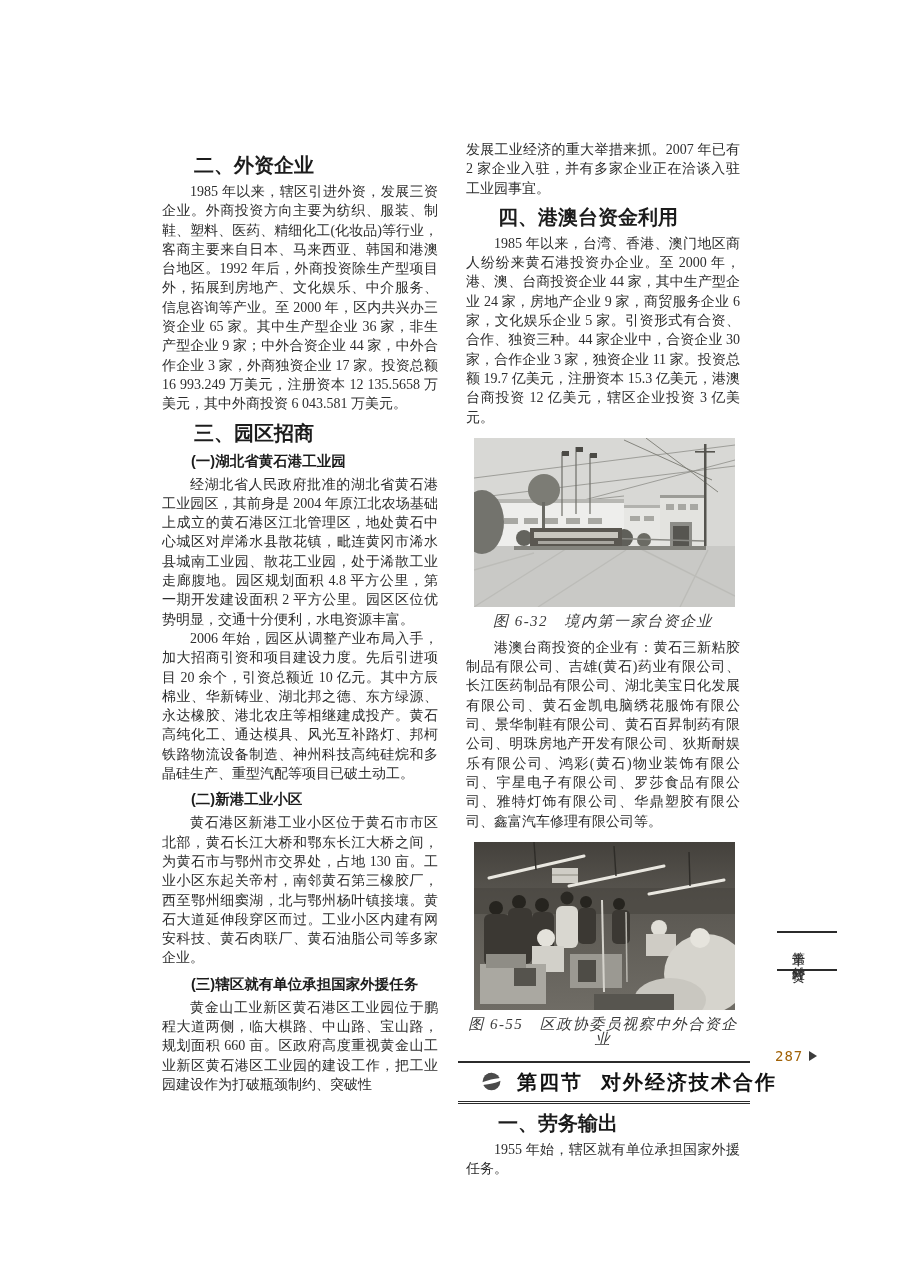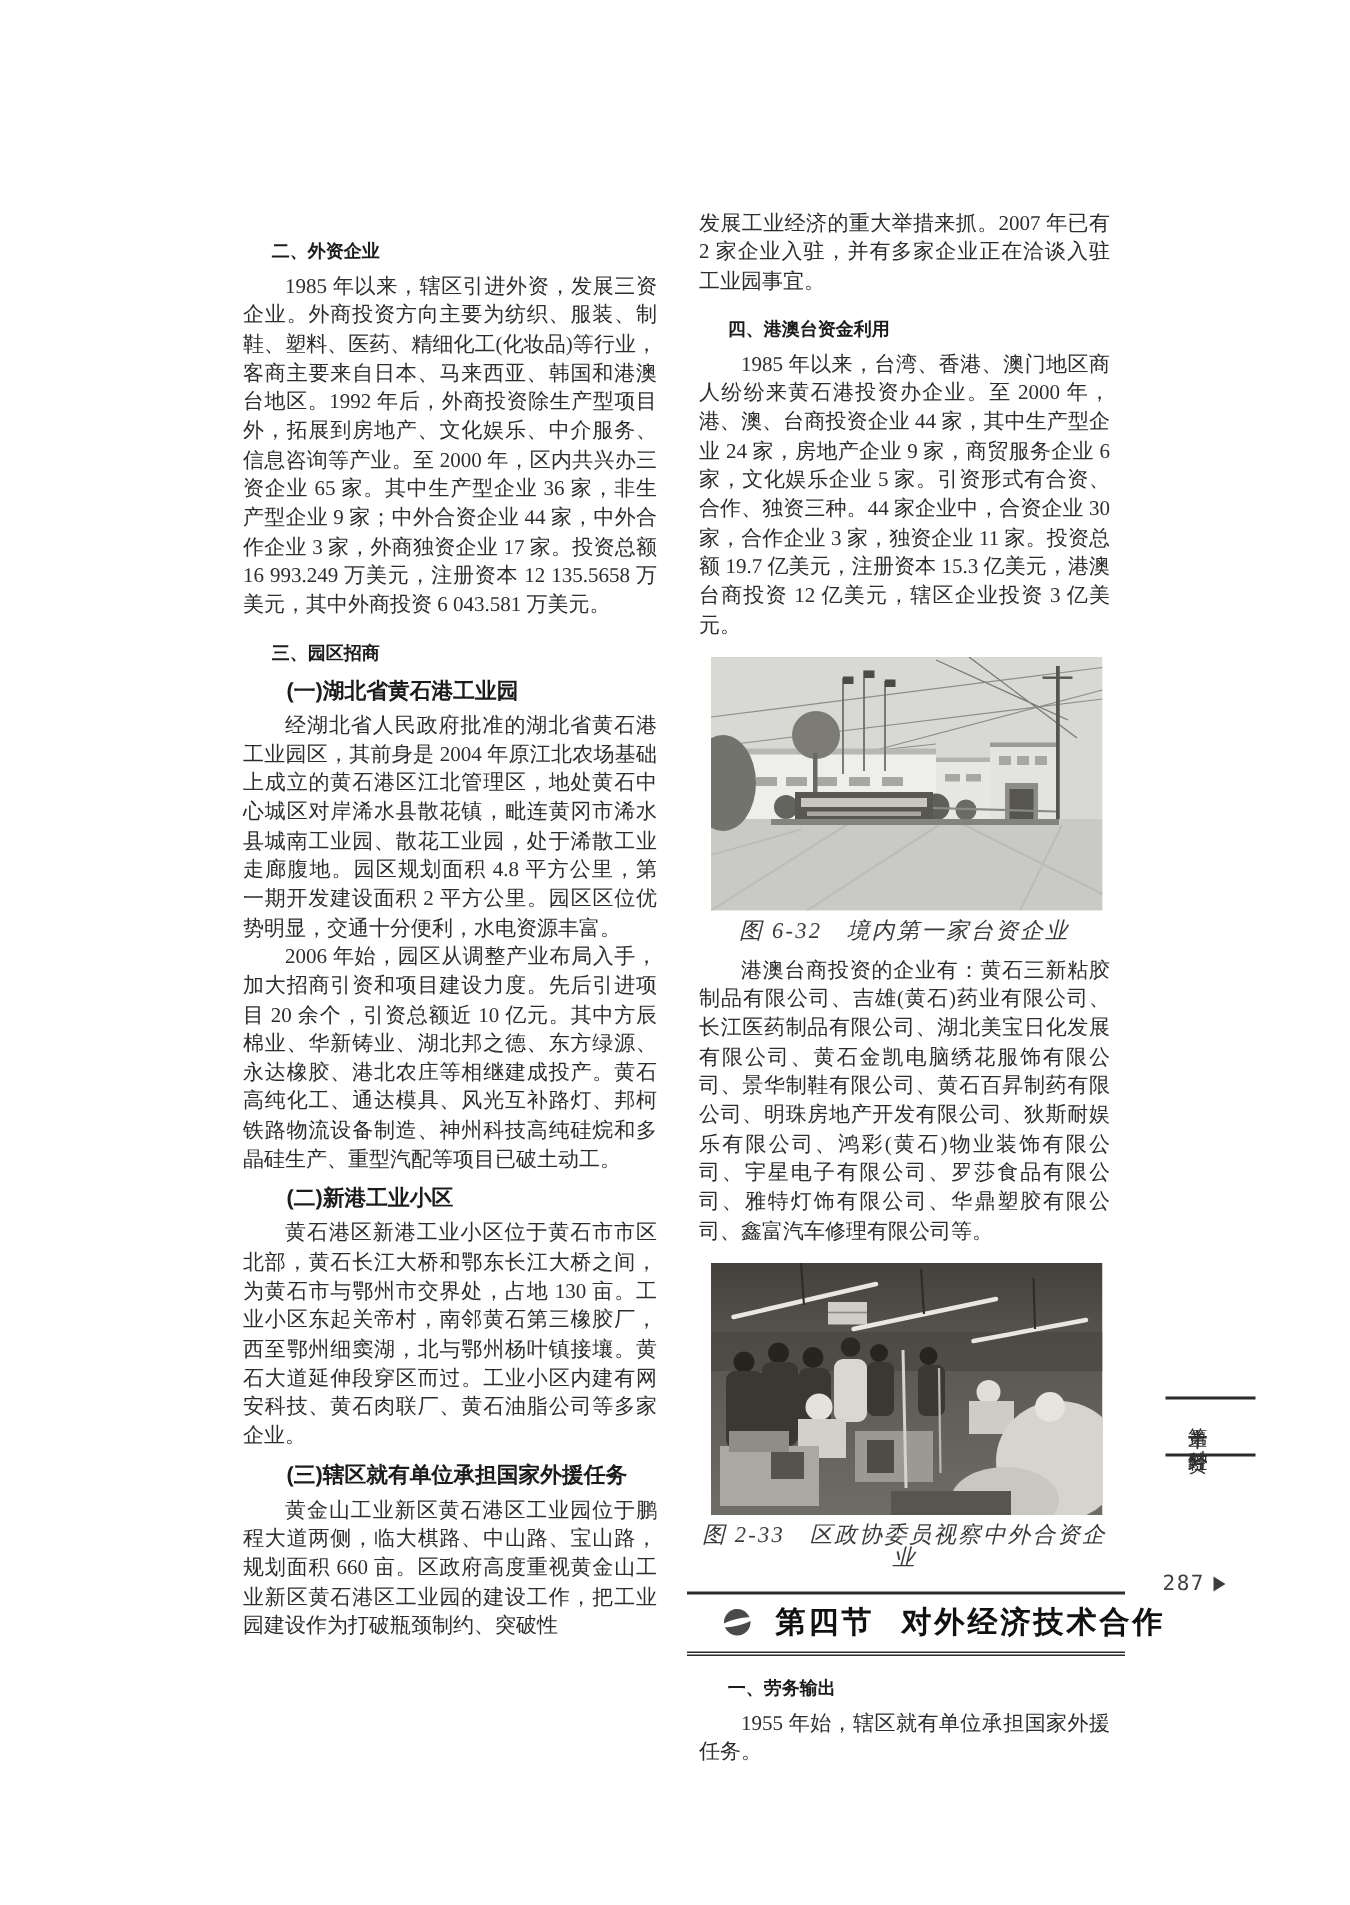--- a/index.html
+++ b/index.html
@@ -19,22 +19,22 @@
     margin:0;
     font-size:14px;
     line-height:19.3px;
     text-align:justify;
     text-indent:2em;
     color:#2d2d2d;
   }
   p.body.noindent{text-indent:0;}
   h3.hnum{
     margin:11px 0 5px 0;
-    font-family:Liberation Serif, serif;
-    font-size:12px;
+    font-family:Liberation Mono, monospace;
+    font-size:20px;
     font-weight:bold;
     color:#1c1c1c;
     text-indent:1.6em;
     line-height:20px;
   }
   h4.hsub{
     margin:7px 0 4px 0;
     font-family:"Liberation Sans", sans-serif;
     font-size:14.5px;
     font-weight:bold;
@@ -100,21 +100,21 @@
     letter-spacing:1px;
     color:#2f2f2f;
     font-family:"Liberation Serif", serif;
   }
   .side-tab .vtext.chapter{margin-bottom:12px;}
 
   .page-num{
     position:absolute;
     left:775px;top:1048px;
     font-size:14px;
-    color:#404040;
+    color:#a16207;
     font-family:"DejaVu Sans Mono", monospace;
     letter-spacing:1px;
     display:flex;align-items:center;
   }
   .page-num .tri{
     display:inline-block;
     margin-left:6px;
     width:0;height:0;
     border-left:8px solid #3c3c3c;
     border-top:5px solid transparent;
@@ -251,21 +251,21 @@
         <rect x="96" y="112" width="52" height="34" fill="#9b9992"></rect>
         <rect x="104" y="118" width="18" height="22" fill="#4e4c46"></rect>
         <line x1="128" y1="58" x2="130" y2="150" stroke="#d5d3cc" stroke-width="2"></line>
         <line x1="152" y1="70" x2="153" y2="140" stroke="#b9b7b0" stroke-width="1.5"></line>
         <ellipse cx="232" cy="132" rx="42" ry="40" fill="#d6d4cd"></ellipse>
         <ellipse cx="196" cy="158" rx="36" ry="22" fill="#c9c7c0"></ellipse>
         <circle cx="226" cy="96" r="10" fill="#e6e4dd"></circle>
         <rect x="120" y="152" width="80" height="16" fill="#57554f"></rect>
       </svg>
     </figure>
-    <div class="caption">图 2-33　区政协委员视察中外合资企业</div>
+    <div class="caption">图 6-55　区政协委员视察中外合资企业</div>
 
     <div class="banner">
       <span class="bicon">
         <svg viewBox="0 0 20 20" width="19" height="19">
           <circle cx="10" cy="10" r="9.3" fill="#4a4a4a"></circle>
           <ellipse cx="10" cy="10" rx="11.5" ry="2.3" fill="#ffffff" transform="rotate(-14 10 10)"></ellipse>
           <path d="M2 7 A 9.3 9.3 0 0 1 10 0.7 L 10 4 A 6.5 6.5 0 0 0 4.5 7.5 Z" fill="#4a4a4a"></path>
         </svg>
       </span>
       <span class="blabel">第四节</span>

